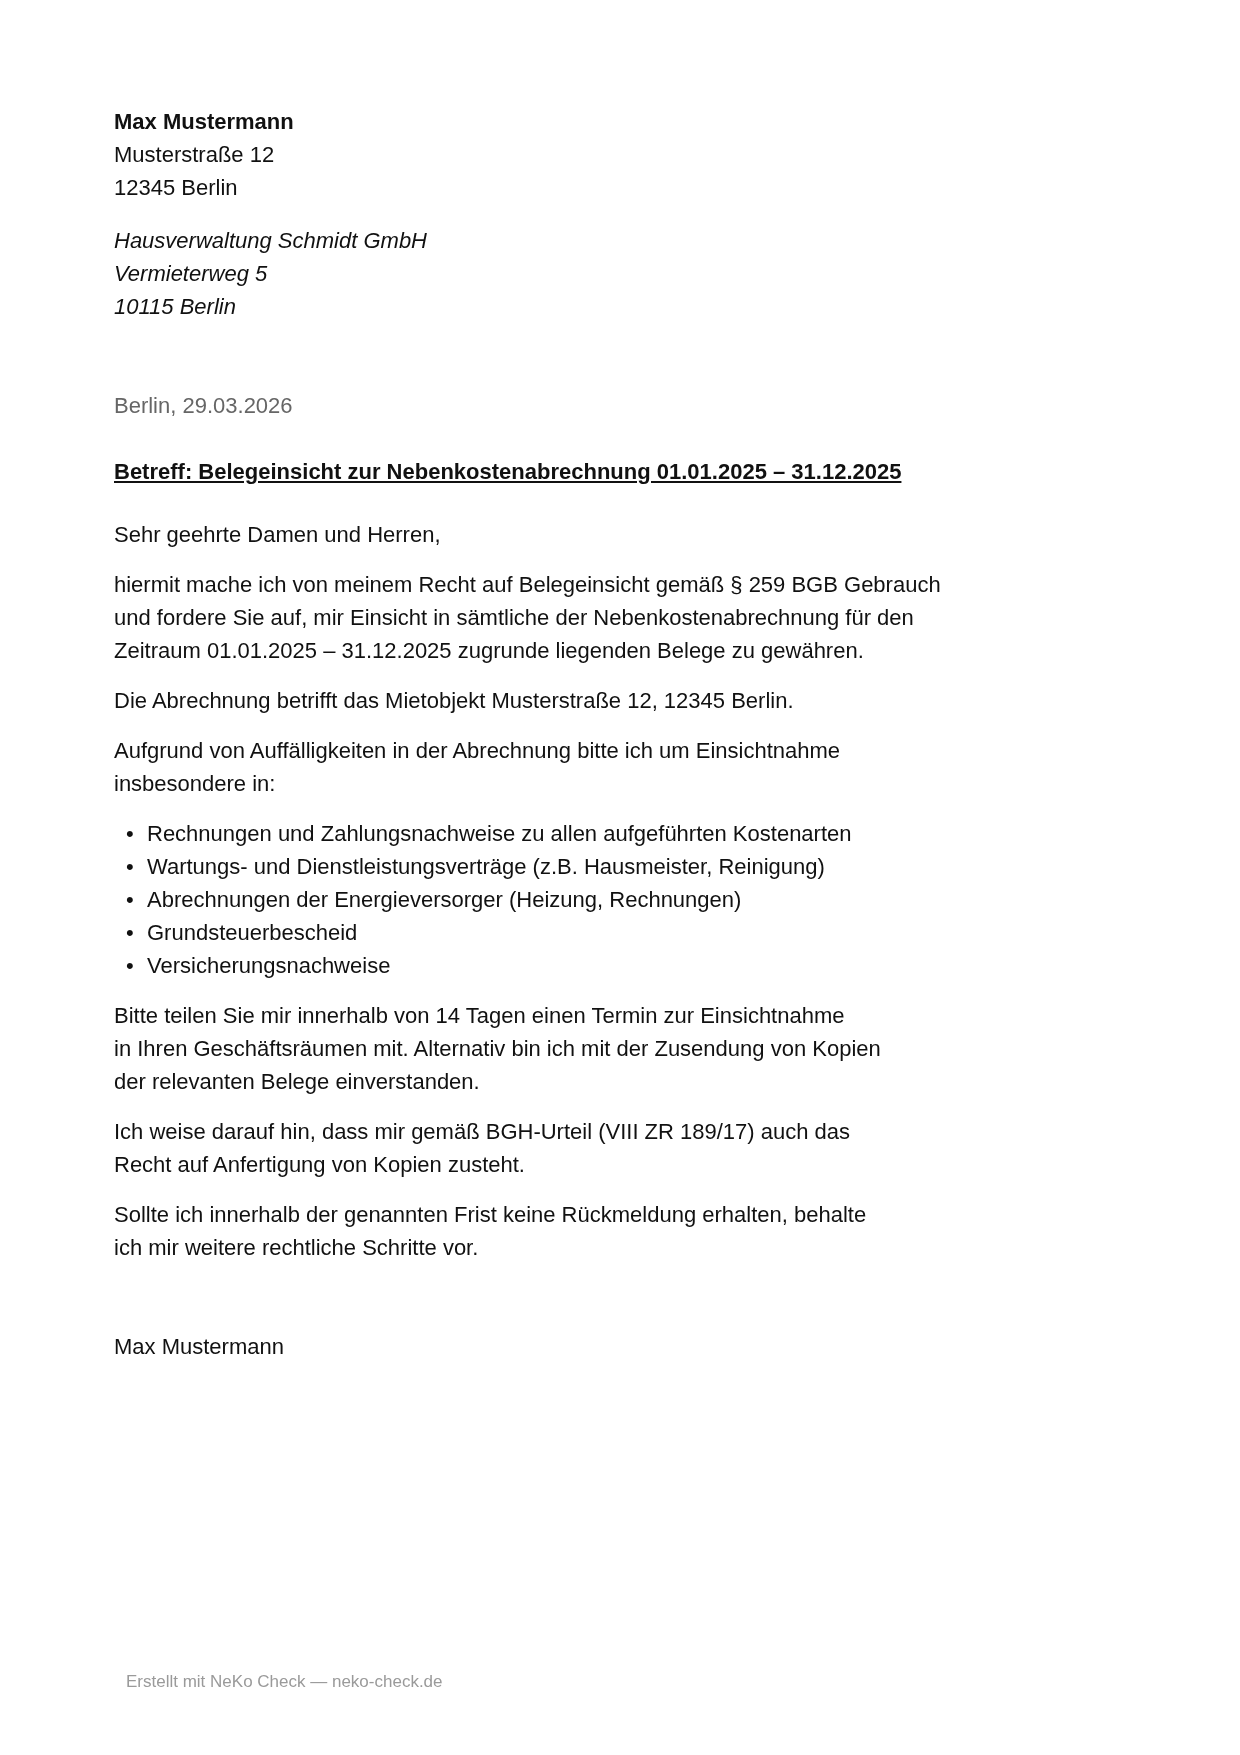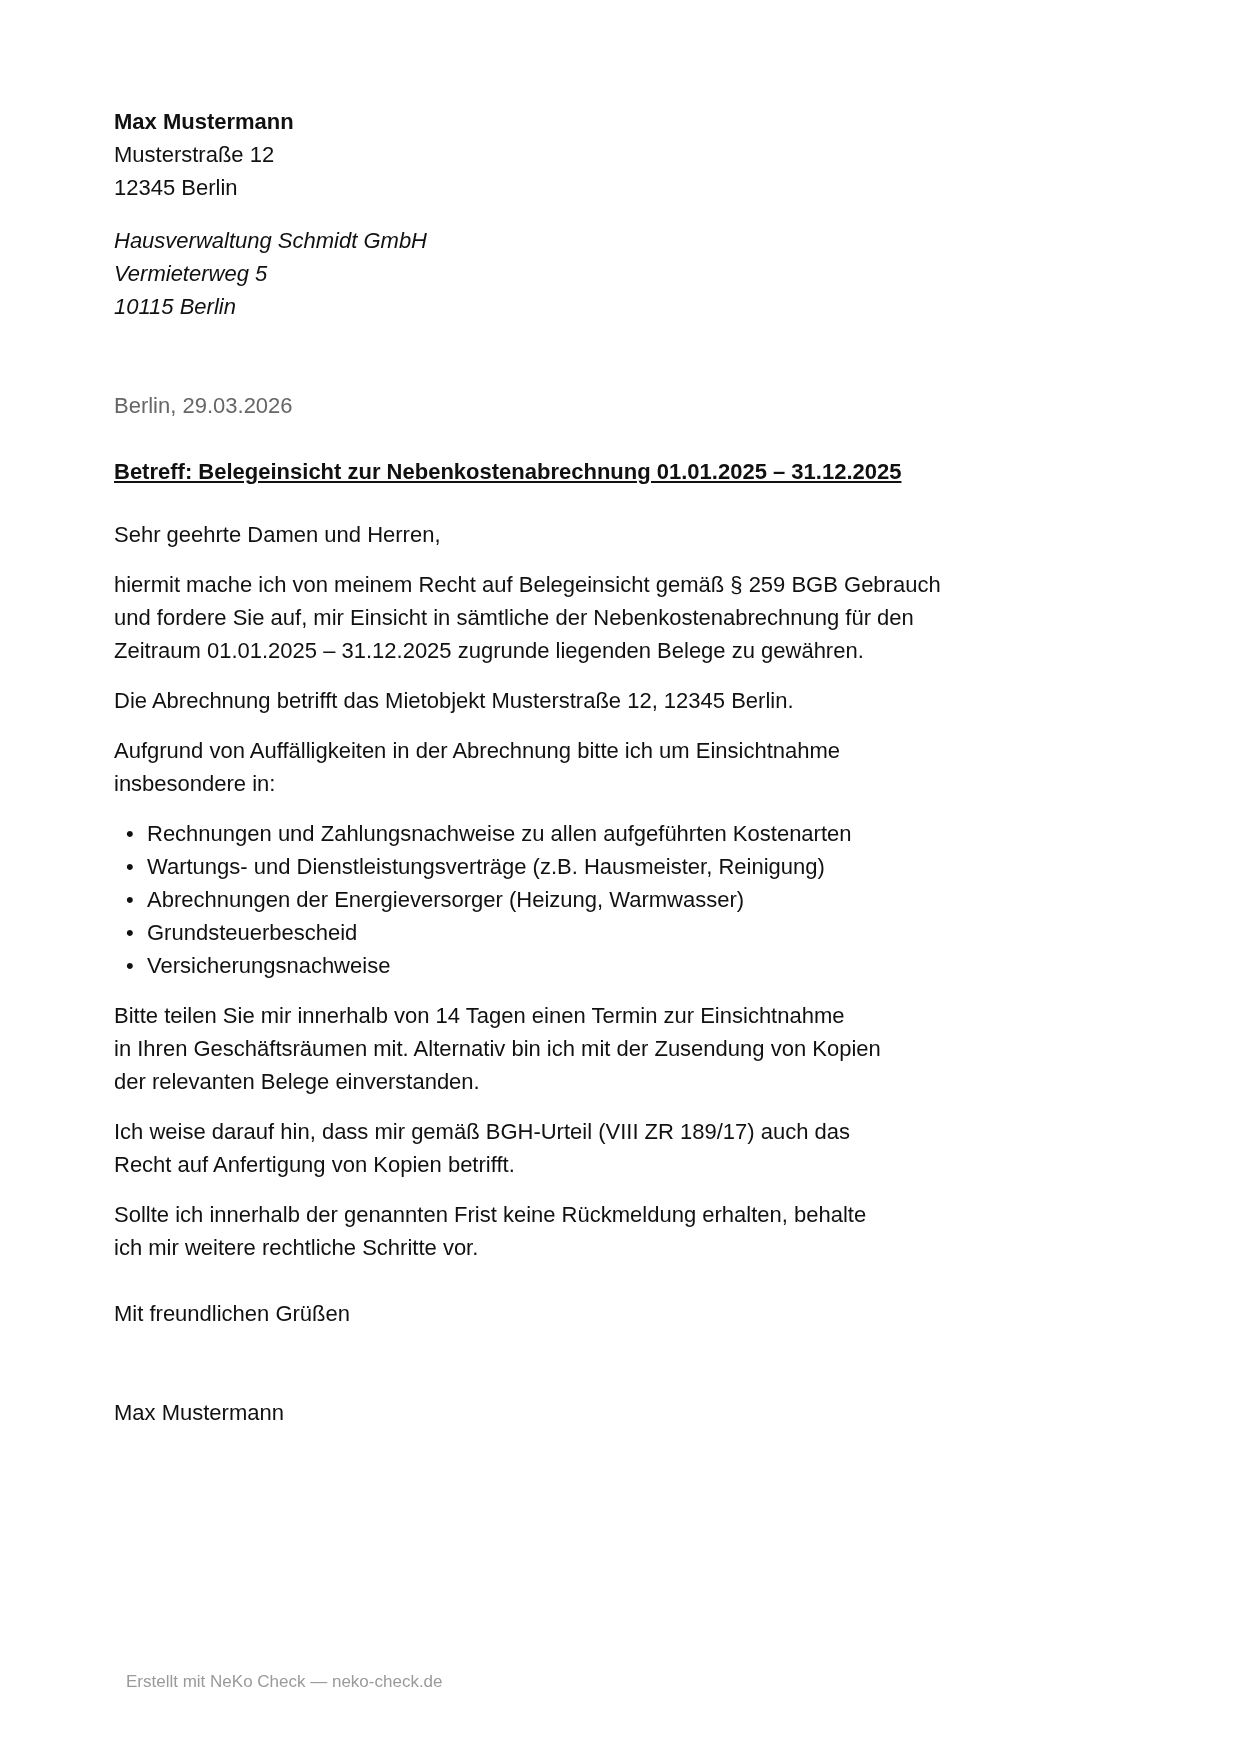--- a/index.html
+++ b/index.html
@@ -100,47 +100,46 @@
     <li>
       <span class="bullet">•</span>
       <span>Rechnungen und Zahlungsnachweise zu allen aufgeführten Kostenarten</span>
     </li>
     <li>
       <span class="bullet">•</span>
       <span>Wartungs- und Dienstleistungsverträge (z.B. Hausmeister, Reinigung)</span>
     </li>
     <li>
       <span class="bullet">•</span>
-      <span>Abrechnungen der Energieversorger (Heizung, Warmwasser)</span>
+      <span>Abrechnungen der Energieversorger (Heizung, Rechnungen)</span>
     </li>
     <li>
       <span class="bullet">•</span>
       <span>Grundsteuerbescheid</span>
     </li>
     <li>
       <span class="bullet">•</span>
       <span>Versicherungsnachweise</span>
     </li>
   </ul>
 
   <div class="block para">
     <span class="line">Bitte teilen Sie mir innerhalb von 14 Tagen einen Termin zur Einsichtnahme</span>
     <span class="line">in Ihren Geschäftsräumen mit. Alternativ bin ich mit der Zusendung von Kopien</span>
     <span class="line">der relevanten Belege einverstanden.</span>
   </div>
 
   <div class="block para">
     <span class="line">Ich weise darauf hin, dass mir gemäß BGH-Urteil (VIII ZR 189/17) auch das</span>
-    <span class="line">Recht auf Anfertigung von Kopien betrifft.</span>
+    <span class="line">Recht auf Anfertigung von Kopien zusteht.</span>
   </div>
 
   <div class="block para">
     <span class="line">Sollte ich innerhalb der genannten Frist keine Rückmeldung erhalten, behalte</span>
     <span class="line">ich mir weitere rechtliche Schritte vor.</span>
   </div>
 
-  <div class="block closing">Mit freundlichen Grüßen</div>
 
   <div class="block signature">Max Mustermann</div>
 
 </div>
 
 <div class="footer">Erstellt mit NeKo Check — neko-check.de</div>
 
 </body></html>

